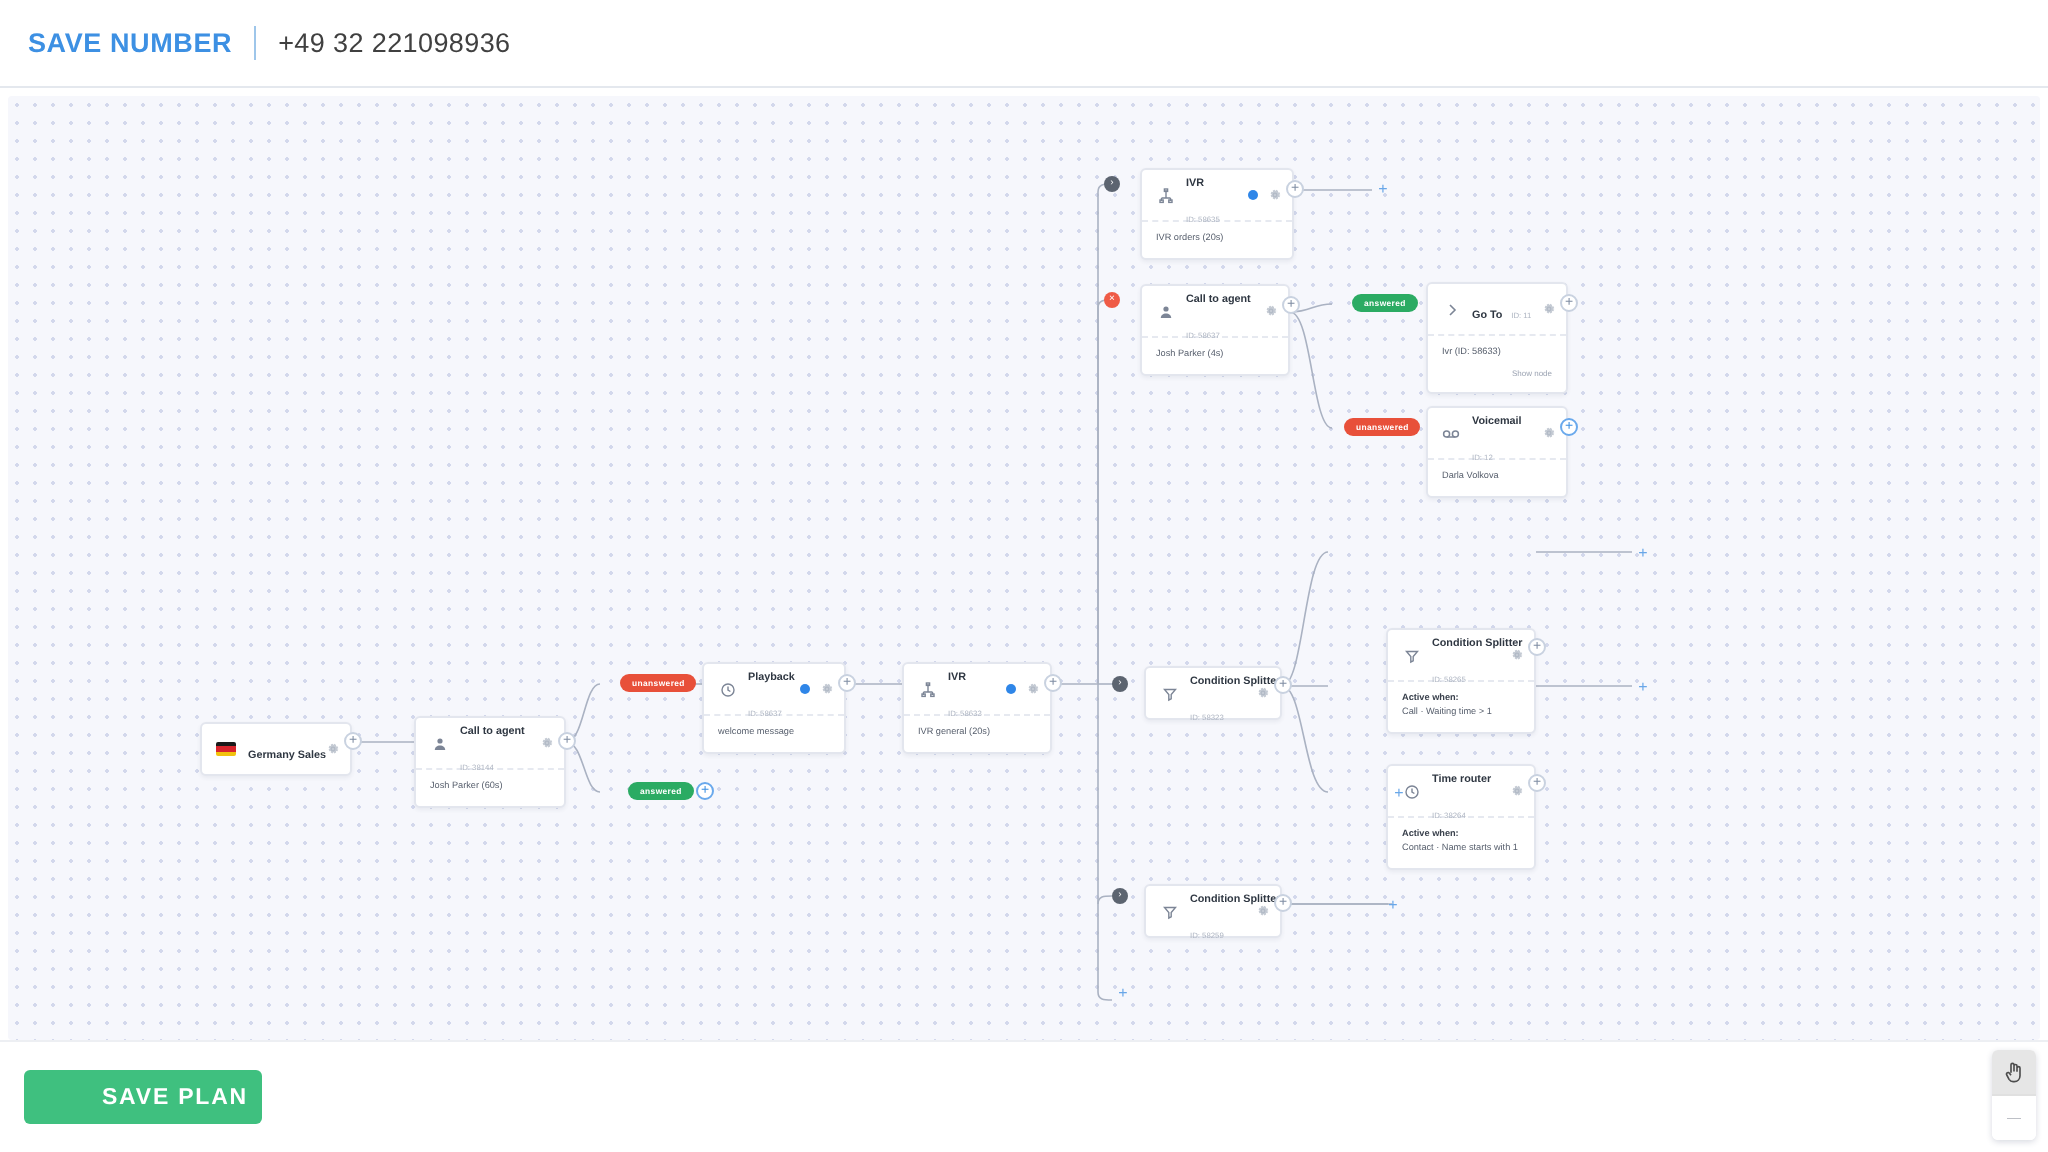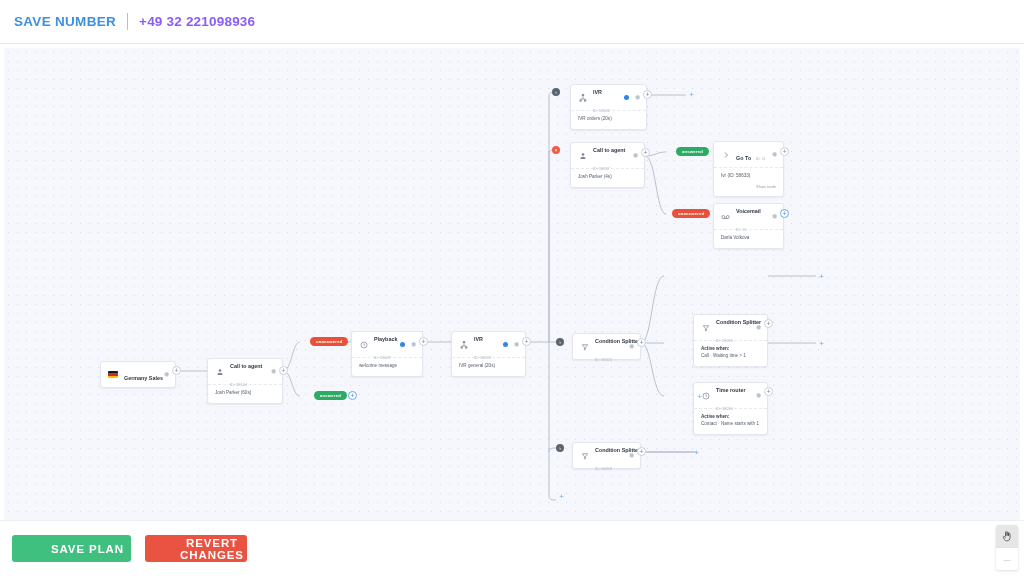--- a/index.html
+++ b/index.html
@@ -22,22 +22,22 @@
   }
   .header-title {
     font-size: 13.5px; font-weight: bold; letter-spacing: .3px;
     color: #3d90e3;
   }
   .header-divider {
     width: 1px; height: 17px; background: #9ec6ea;
     margin: 0 11px;
   }
   .header-number {
-    font-size: 13.5px; font-weight: bold; letter-spacing: .2px;
-    color: #8b5cf6;
+    font-size: 13.5px; font-weight: normal; letter-spacing: .2px;
+    color: #404040;
   }
 
   
   .canvas {
     position: absolute; left: 4px; top: 48px;
     width: 1016px; height: 472px;
     background-color: #f6f7fc;
     background-image: radial-gradient(#d3d8ec 0.9px, transparent 0.9px);
     background-size: 9px 9px;
     border-radius: 2px;
@@ -595,21 +595,20 @@
   <div class="plus plain" style="left:688px; top:400px;">
       <span>+</span>
     </div>
   <div class="plus plain" style="left:691px; top:344px;">
       <span>+</span>
     </div>
 </div>
 
 <div class="footer">
   <button class="btn btn-save">SAVE PLAN</button>
-  <button class="btn btn-revert">REVERT CHANGES</button>
 </div>
 
 <div class="toolbox">
   <div class="tool-btn">
     <svg viewBox="0 0 16 16" width="12" height="12" fill="none" stroke="currentColor" stroke-width="1.1">
       <path d="M6 8.5V3.2a1 1 0 012 0v4.4M8 7.6V4a1 1 0 012 0v3.8M10 7.9V5.4a1 1 0 012 0v5.1c0 2.2-1.6 3.9-3.8 3.9H7.4c-1.2 0-2-.5-2.7-1.5L3.2 10c-.4-.6-.2-1.2.4-1.5.5-.3 1.1-.1 1.4.4L6 10.2"></path>
     </svg>
   </div>
   <div class="tool-sep"></div>
   <div class="tool-btn light">

